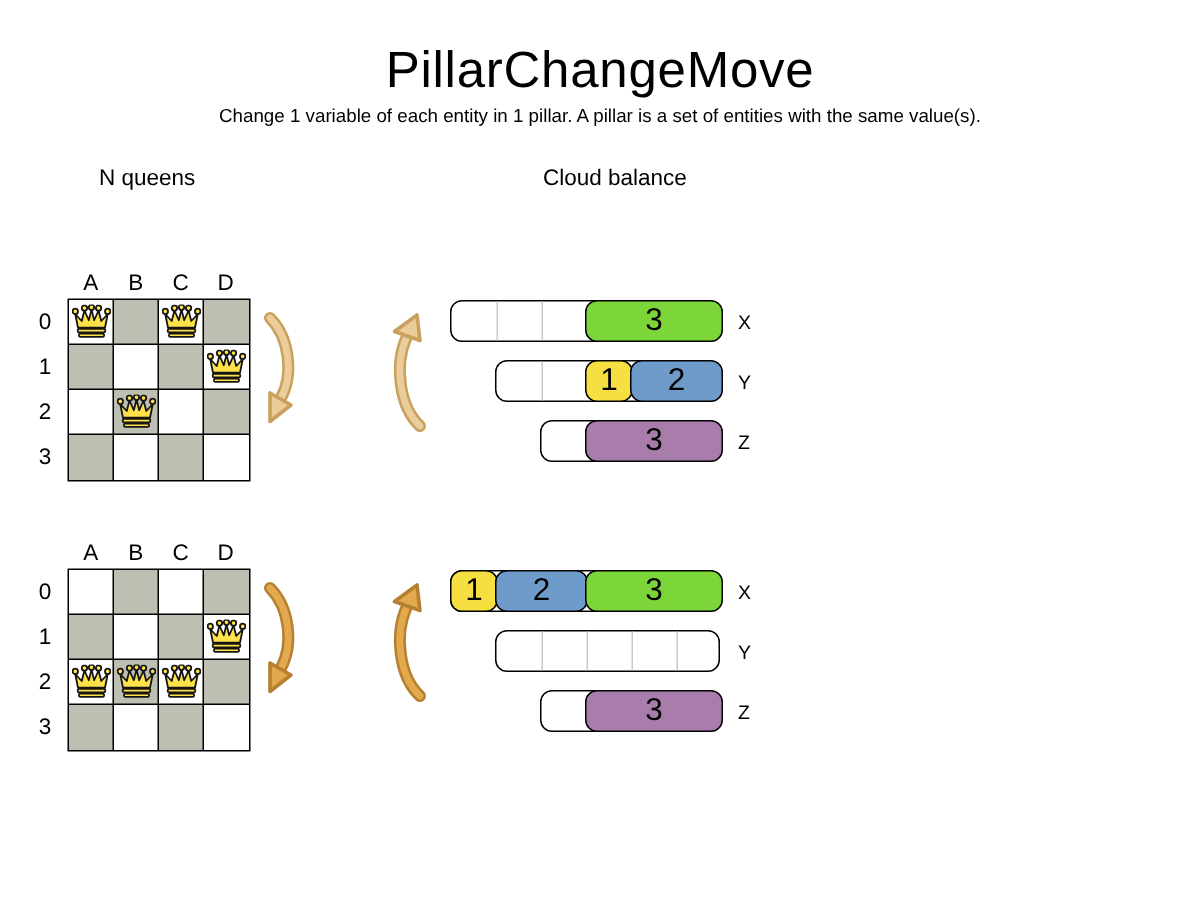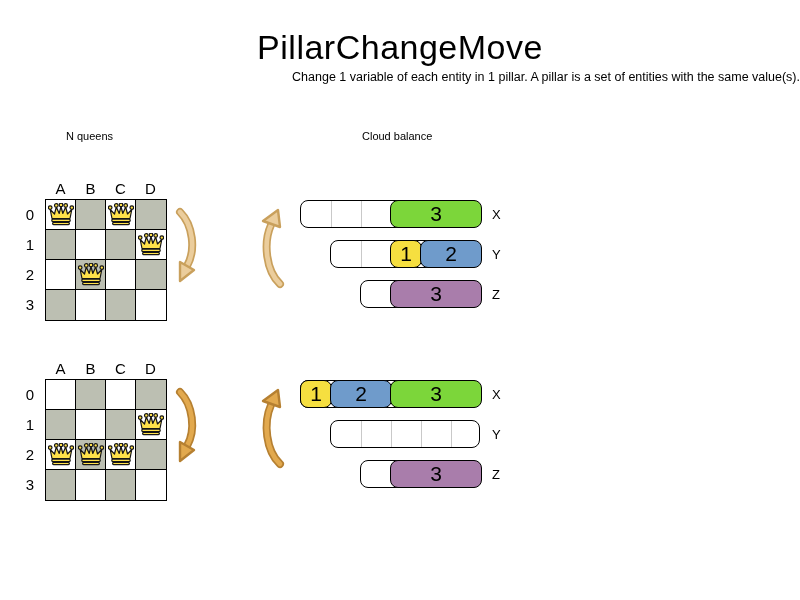--- a/index.html
+++ b/index.html
@@ -1,23 +1,23 @@
 <!DOCTYPE html>
 <html style="--cell-dark: #BCBFB2; --arrow-top-fill: #EBCD9C; --arrow-top-stroke: #C9A05C; --arrow-bottom-fill: #E2A94E; --arrow-bottom-stroke: #B68031;"><head>
 <meta charset="utf-8">
 <style>
   html,body{margin:0;padding:0;background:#fff;}
   body{width:800px;height:600px;position:relative;overflow:hidden;
        font-family:"Liberation Sans", sans-serif;color:#000;}
 
   .title{position:absolute;top:28px;left:0;right:0;text-align:center;
          font-size:34px;letter-spacing:.5px;}
-  .subtitle{position:absolute;top:70px;left:0;right:0;text-align:right;font-size:12.5px;}
-
-  .section-label{position:absolute;font-size:11px;margin-top:20px;}
+  .subtitle{position:absolute;top:70px;left:0;right:0;text-align:center;font-size:12.5px;}
+
+  .section-label{position:absolute;font-size:15px;}
   .section-label.left{left:66px;top:110px;}
   .section-label.right{left:362px;top:110px;}
 
   .state{position:absolute;left:0;width:800px;height:180px;}
   .state[data-state-index="0"]{top:180px;}
   .state[data-state-index="1"]{top:360px;}
 
   
   .col-labels{position:absolute;left:46px;top:0;display:flex;}
   .col-labels div{width:30px;text-align:center;font-size:15px;letter-spacing:1px;}

